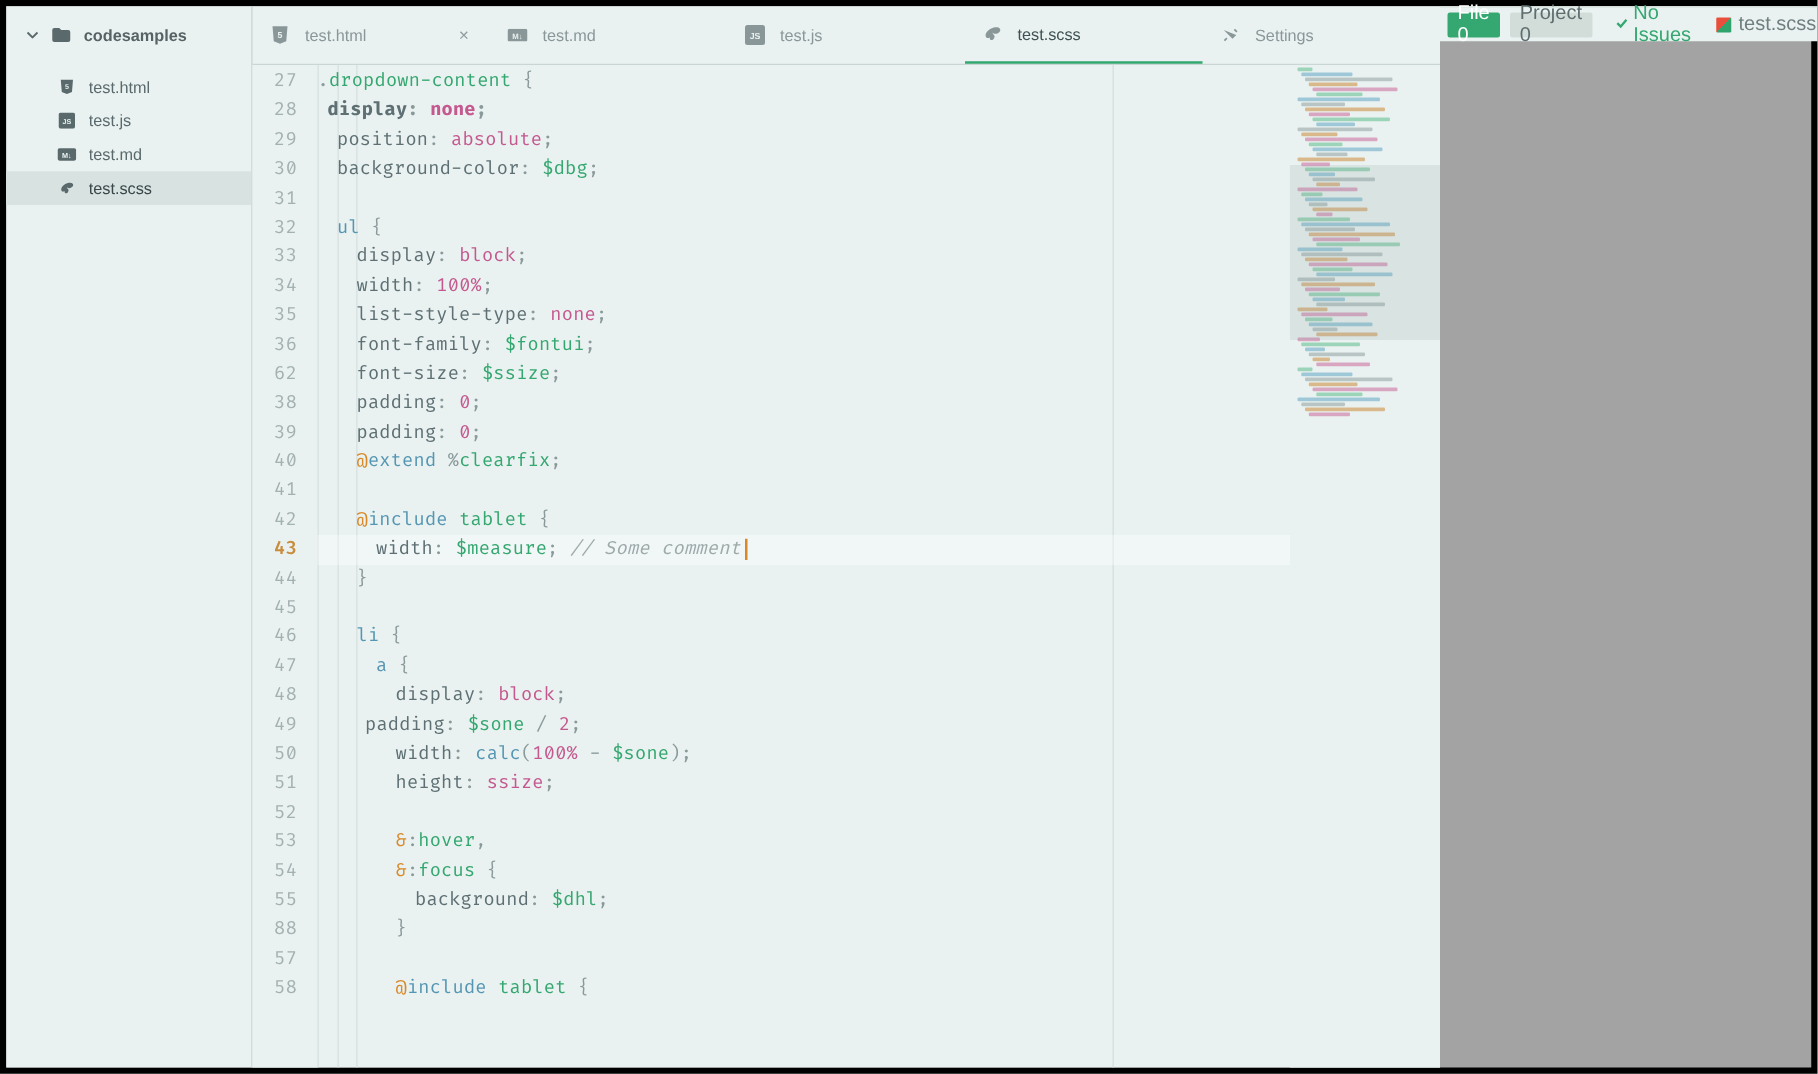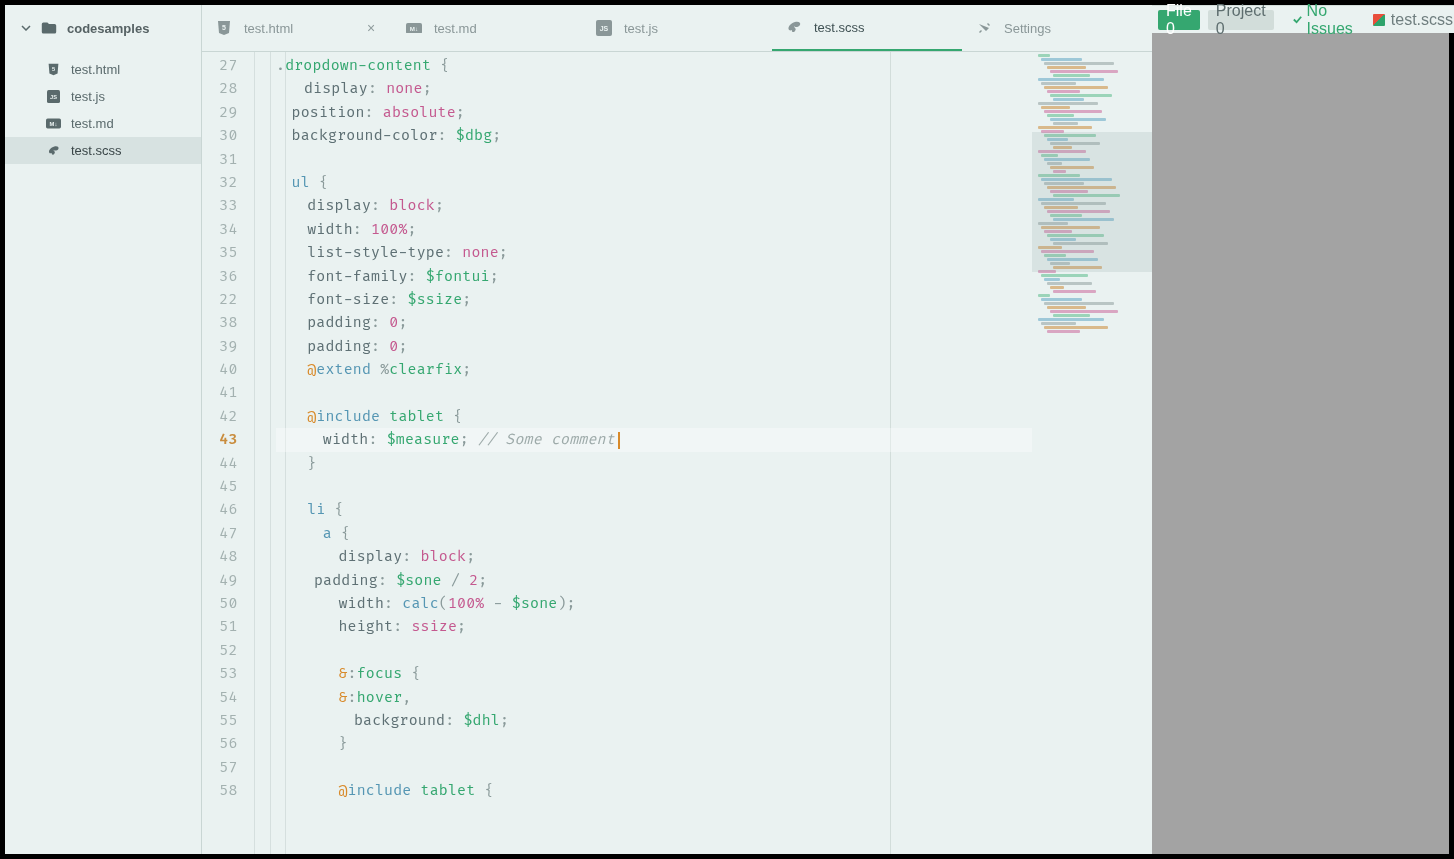--- a/index.html
+++ b/index.html
@@ -154,21 +154,20 @@
     padding-top: 2px;
     position: relative;
   }
   .code-line {
     height: 23.4px;
     line-height: 23.4px;
     white-space: pre;
     padding-left: 0;
     position: relative;
     letter-spacing: 0.2px;
-    margin-left: 22px;
   }
   .code-line.current-line {
     background: rgba(255,255,255,0.35);
   }
   .caret {
     display: inline-block;
     width: 0;
     height: 17px;
     border-left: 2px solid #d88a2a;
     vertical-align: middle;
@@ -368,53 +367,53 @@
             <div class="gutter-line">27</div>
             <div class="gutter-line">28</div>
             <div class="gutter-line">29</div>
             <div class="gutter-line">30</div>
             <div class="gutter-line">31</div>
             <div class="gutter-line">32</div>
             <div class="gutter-line">33</div>
             <div class="gutter-line">34</div>
             <div class="gutter-line">35</div>
             <div class="gutter-line">36</div>
-            <div class="gutter-line">22</div>
+            <div class="gutter-line">62</div>
             <div class="gutter-line">38</div>
             <div class="gutter-line">39</div>
             <div class="gutter-line">40</div>
             <div class="gutter-line">41</div>
             <div class="gutter-line">42</div>
             <div class="gutter-line current">43</div>
             <div class="gutter-line">44</div>
             <div class="gutter-line">45</div>
             <div class="gutter-line">46</div>
             <div class="gutter-line">47</div>
             <div class="gutter-line">48</div>
             <div class="gutter-line">49</div>
             <div class="gutter-line">50</div>
             <div class="gutter-line">51</div>
             <div class="gutter-line">52</div>
             <div class="gutter-line">53</div>
             <div class="gutter-line">54</div>
             <div class="gutter-line">55</div>
-            <div class="gutter-line">56</div>
+            <div class="gutter-line">88</div>
             <div class="gutter-line">57</div>
             <div class="gutter-line">58</div>
           </div>
         <div class="code-col">
           <div class="indent-guides" id="indent-guides">
               <div class="indent-guide" style="left: 0px;"></div>
               <div class="indent-guide" style="left: 15.6px;"></div>
               <div class="indent-guide" style="left: 31.2px;"></div>
             </div>
           <div class="ruler"></div>
           <div class="code-lines" id="code-lines">
               <div class="code-line" style="padding-left: 0px;"><span class="c-punc">.</span><span class="c-sel">dropdown-content</span> <span class="c-punc">{</span></div>
-              <div class="code-line" style="padding-left: 28px;"><span class="c-prop">display</span><span class="c-punc">:</span> <span class="c-val">none</span><span class="c-punc">;</span></div>
+              <div class="code-line" style="padding-left: 8px; font-weight: bold;"><span class="c-prop">display</span><span class="c-punc">:</span> <span class="c-val">none</span><span class="c-punc">;</span></div>
               <div class="code-line" style="padding-left: 15.6px;"><span class="c-prop">position</span><span class="c-punc">:</span> <span class="c-val">absolute</span><span class="c-punc">;</span></div>
               <div class="code-line" style="padding-left: 15.6px;"><span class="c-prop">background-color</span><span class="c-punc">:</span> <span class="c-var">$dbg</span><span class="c-punc">;</span></div>
               <div class="code-line" style="padding-left: 15.6px;"></div>
               <div class="code-line" style="padding-left: 15.6px;"><span class="c-key">ul</span> <span class="c-punc">{</span></div>
               <div class="code-line" style="padding-left: 31.2px;"><span class="c-prop">display</span><span class="c-punc">:</span> <span class="c-val">block</span><span class="c-punc">;</span></div>
               <div class="code-line" style="padding-left: 31.2px;"><span class="c-prop">width</span><span class="c-punc">:</span> <span class="c-num">100%</span><span class="c-punc">;</span></div>
               <div class="code-line" style="padding-left: 31.2px;"><span class="c-prop">list-style-type</span><span class="c-punc">:</span> <span class="c-val">none</span><span class="c-punc">;</span></div>
               <div class="code-line" style="padding-left: 31.2px;"><span class="c-prop">font-family</span><span class="c-punc">:</span> <span class="c-var">$fontui</span><span class="c-punc">;</span></div>
               <div class="code-line" style="padding-left: 31.2px;"><span class="c-prop">font-size</span><span class="c-punc">:</span> <span class="c-var">$ssize</span><span class="c-punc">;</span></div>
               <div class="code-line" style="padding-left: 31.2px;"><span class="c-prop">padding</span><span class="c-punc">:</span> <span class="c-num">0</span><span class="c-punc">;</span></div>
@@ -425,22 +424,22 @@
               <div class="code-line current-line" style="padding-left: 46.8px;"><span class="c-prop">width</span><span class="c-punc">:</span> <span class="c-var">$measure</span><span class="c-punc">;</span> <span class="c-comm">// Some comment</span><span class="caret"></span></div>
               <div class="code-line" style="padding-left: 31.2px;"><span class="c-punc">}</span></div>
               <div class="code-line" style="padding-left: 31.2px;"></div>
               <div class="code-line" style="padding-left: 31.2px;"><span class="c-key">li</span> <span class="c-punc">{</span></div>
               <div class="code-line" style="padding-left: 46.8px;"><span class="c-key">a</span> <span class="c-punc">{</span></div>
               <div class="code-line" style="padding-left: 62.4px;"><span class="c-prop">display</span><span class="c-punc">:</span> <span class="c-val">block</span><span class="c-punc">;</span></div>
               <div class="code-line" style="padding-left: 38px;"><span class="c-prop">padding</span><span class="c-punc">:</span> <span class="c-var">$sone</span> <span class="c-punc">/</span> <span class="c-num">2</span><span class="c-punc">;</span></div>
               <div class="code-line" style="padding-left: 62.4px;"><span class="c-prop">width</span><span class="c-punc">:</span> <span class="c-func">calc</span><span class="c-punc">(</span><span class="c-num">100%</span> <span class="c-punc">-</span> <span class="c-var">$sone</span><span class="c-punc">)</span><span class="c-punc">;</span></div>
               <div class="code-line" style="padding-left: 62.4px;"><span class="c-prop">height</span><span class="c-punc">:</span> <span class="c-val">ssize</span><span class="c-punc">;</span></div>
               <div class="code-line" style="padding-left: 62.4px;"></div>
+              <div class="code-line" style="padding-left: 62.4px;"><span class="c-amp">&amp;</span><span class="c-punc">:</span><span class="c-sel">hover</span><span class="c-punc">,</span></div>
               <div class="code-line" style="padding-left: 62.4px;"><span class="c-amp">&amp;</span><span class="c-punc">:</span><span class="c-sel">focus</span> <span class="c-punc">{</span></div>
-              <div class="code-line" style="padding-left: 62.4px;"><span class="c-amp">&amp;</span><span class="c-punc">:</span><span class="c-sel">hover</span><span class="c-punc">,</span></div>
               <div class="code-line" style="padding-left: 78px;"><span class="c-prop">background</span><span class="c-punc">:</span> <span class="c-var">$dhl</span><span class="c-punc">;</span></div>
               <div class="code-line" style="padding-left: 62.4px;"><span class="c-punc">}</span></div>
               <div class="code-line" style="padding-left: 62.4px;"></div>
               <div class="code-line" style="padding-left: 62.4px;"><span class="c-at">@</span><span class="c-atkey">include</span> <span class="c-var">tablet</span> <span class="c-punc">{</span></div>
             </div>
         </div>
         <div class="minimap" id="minimap">
           <div class="mm-viewport"></div>
         <div class="mm-block" style="width: 12px; margin-left: 0px; background: rgb(155, 212, 185);"></div>
             <div class="mm-block" style="width: 41px; margin-left: 3px; background: rgb(158, 200, 216);"></div>

